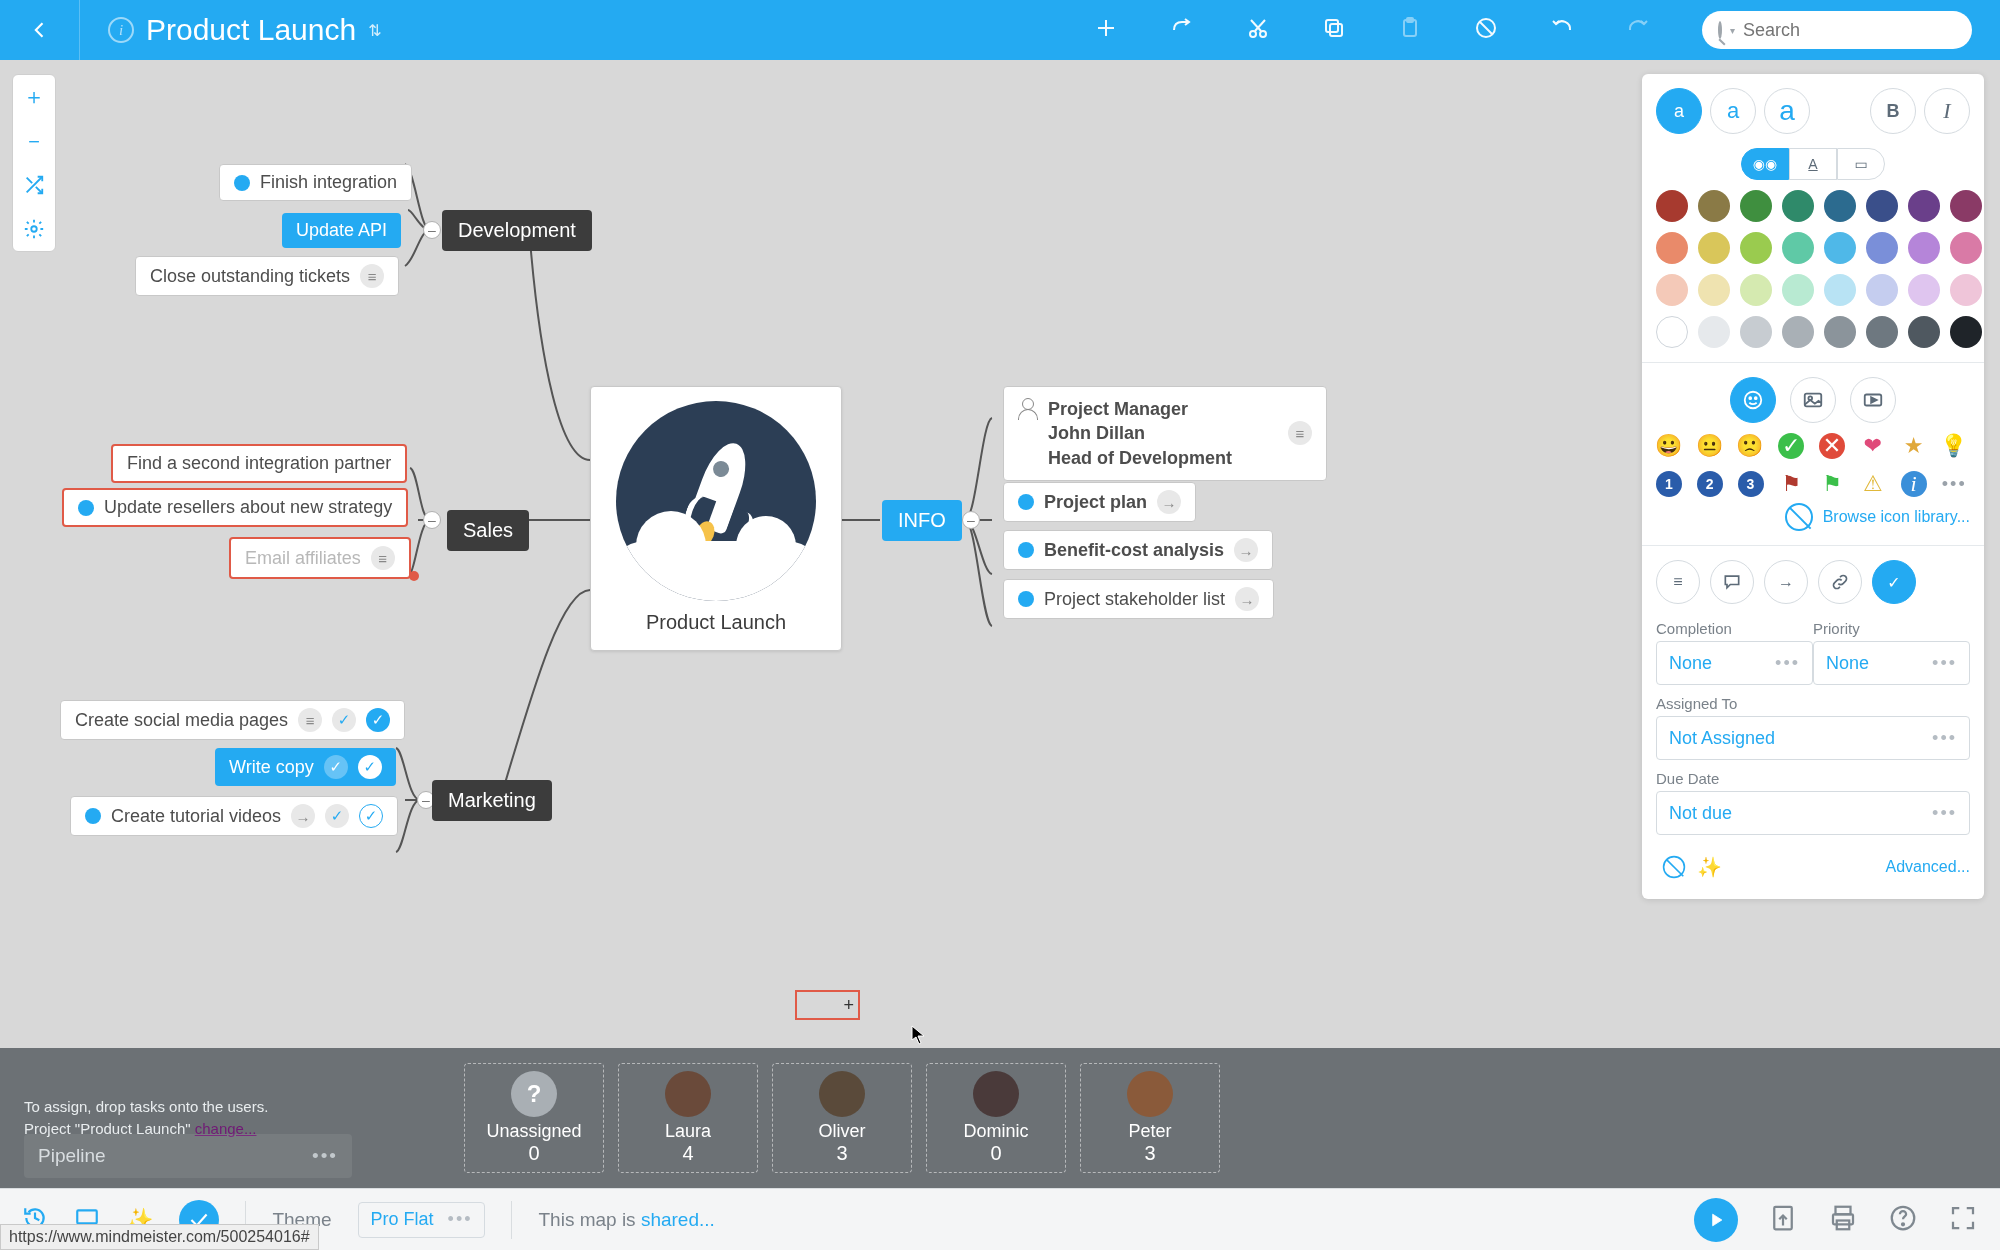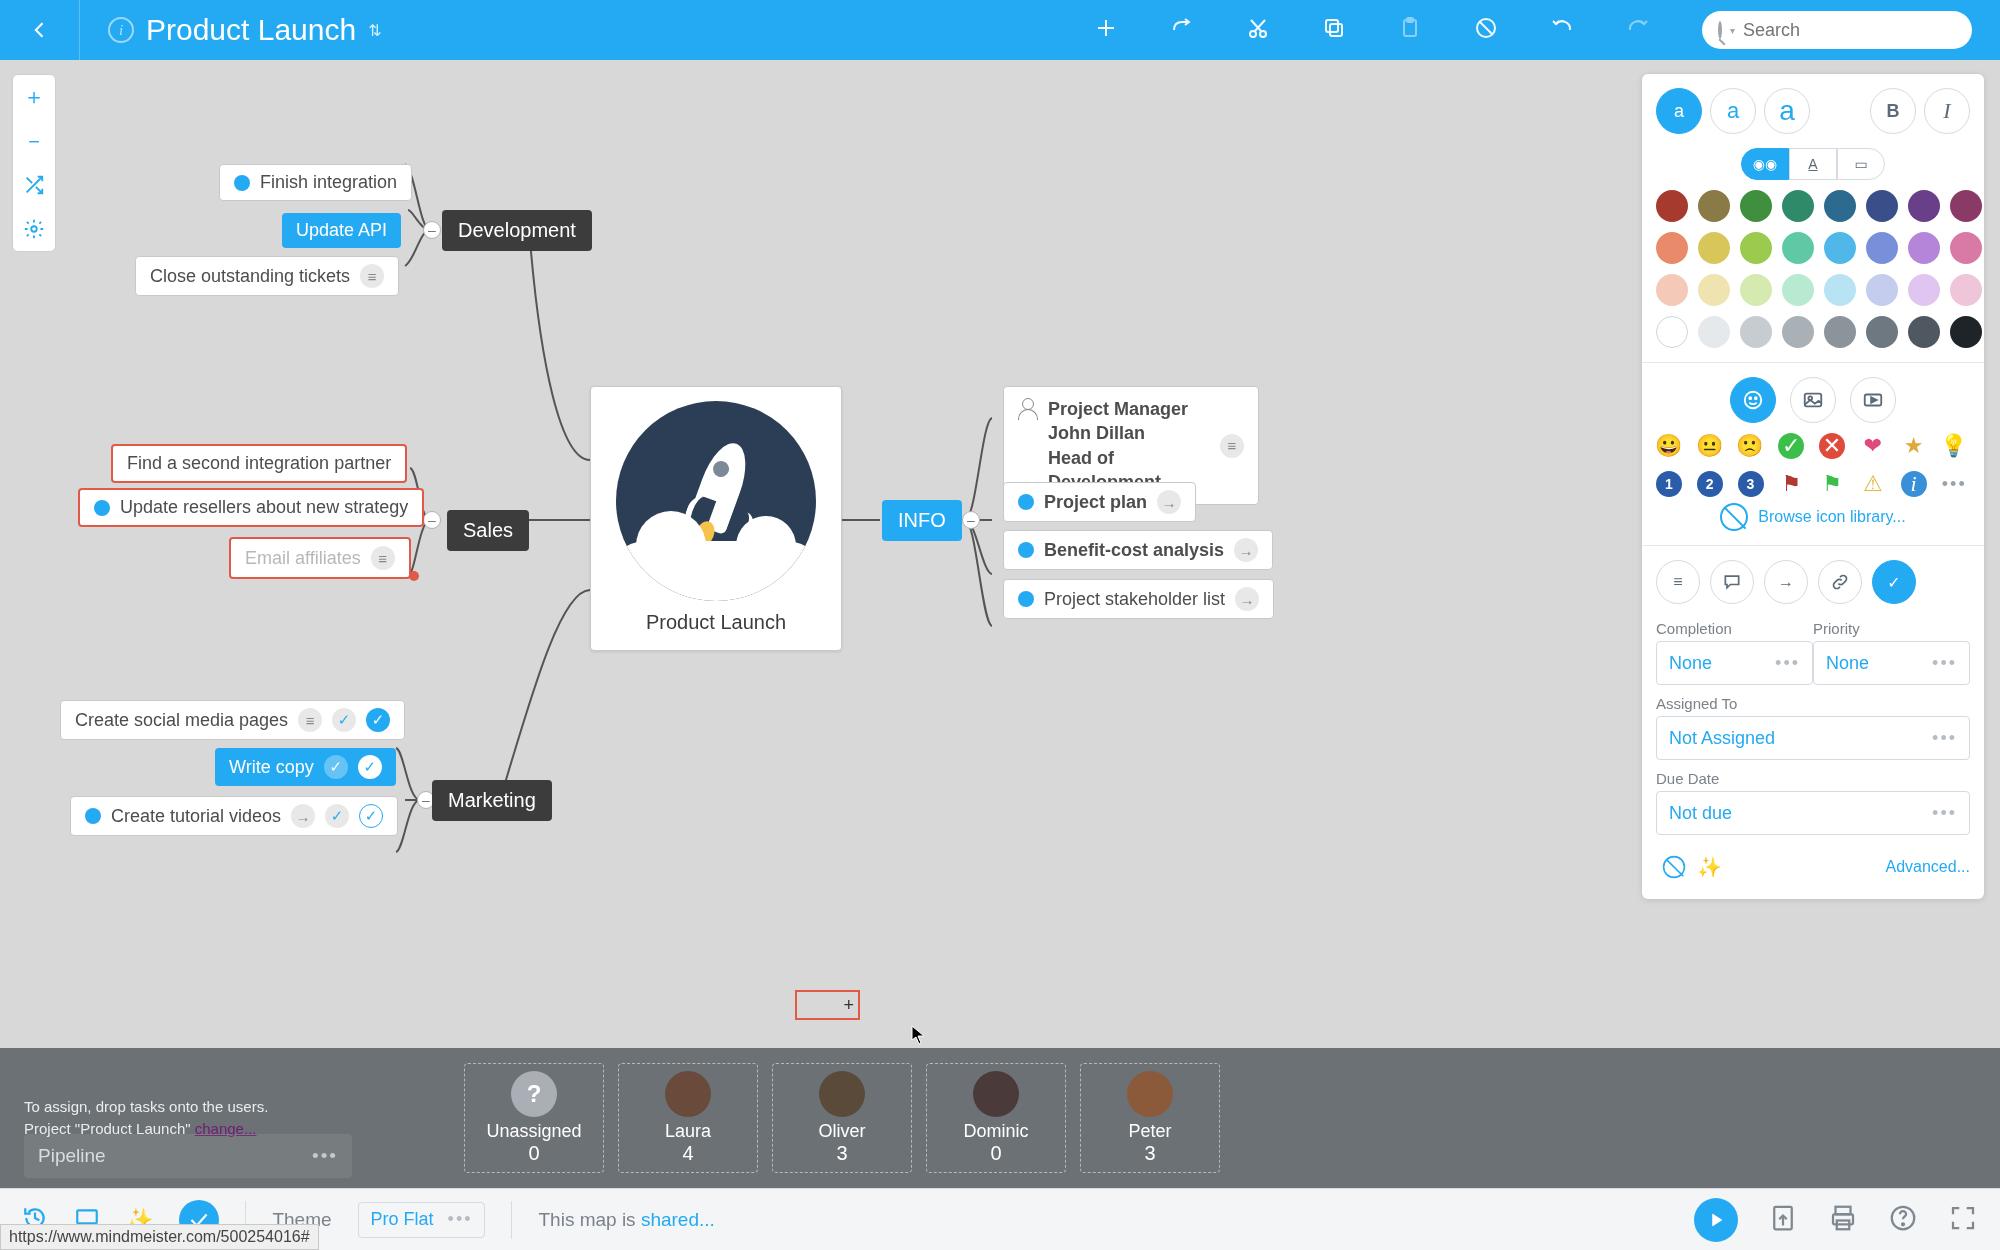--- a/index.html
+++ b/index.html
@@ -295,21 +295,21 @@
       <span class="label">Update API</span>
     </div>
   <div class="node" style="left:135px;top:196px">
       <span class="label">Close outstanding tickets</span>
       <span class="chip">≡</span>
     </div>
 
   <div class="node red" style="left:111px;top:384px">
       <span class="label">Find a second integration partner</span>
     </div>
-  <div class="node red" style="left:78px;top:428px">
+  <div class="node red" style="left:62px;top:428px">
       <span class="bullet"></span>
       <span class="label">Update resellers about new strategy</span>
     </div>
   <div class="node red faded" style="left:229px;top:477px">
       <span class="label">Email affiliates</span>
       <span class="chip">≡</span>
     </div>
   <div style="position:absolute;left:409px;top:511px;width:10px;height:10px;background:#e05a47;border-radius:50%"></div>
 
   <div class="node" style="left:60px;top:640px">
@@ -324,21 +324,21 @@
       <span class="chip check fill" style="background:#fff;color:#24aaf2">✓</span>
     </div>
   <div class="node" style="left:70px;top:736px">
       <span class="bullet"></span>
       <span class="label">Create tutorial videos</span>
       <span class="chip arrow">→</span>
       <span class="chip check">✓</span>
       <span class="chip check" style="color:#24aaf2;border:1.5px solid #24aaf2;background:#fff">✓</span>
     </div>
 
-  <div class="infonode" style="left:1003px;top:326px;width:256px">
+  <div class="infonode" style="left:1003px;top:326px;width:324px">
     <div class="line"><span class="person-ic"></span><span>Project Manager</span></div>
     <div class="line" style="padding-left:30px">John Dillan</div>
     <div class="line" style="padding-left:30px">Head of Development</div>
     <span class="chip ic">≡</span>
   </div>
   <div class="node" style="left:1003px;top:422px">
       <span class="bullet"></span>
       <span class="label" style="font-weight:600">Project plan</span>
       <span class="chip arrow">→</span>
     </div>
@@ -452,21 +452,21 @@
     <span class="e" style="color:#e0c23a">💡</span>
     <span class="e num">1</span>
     <span class="e num">2</span>
     <span class="e num">3</span>
     <span class="e" style="color:#b03a2f">⚑</span>
     <span class="e" style="color:#3bbf4a">⚑</span>
     <span class="e" style="color:#e0b83a">⚠</span>
     <span class="e" style="background:#3a8fd9;color:#fff;font-style:italic;font-family:Georgia">i</span>
     <span class="e dots">•••</span>
   </div>
-  <div class="row" style="justify-content:center;margin-top:6px">
+  <div class="row" style="justify-content:flex-end;margin-top:6px">
     <span class="none-ic"></span>
     <span class="link-right">Browse icon library...</span>
   </div>
 
   <div class="hr"></div>
 
   <div class="act-row">
     <div class="a">≡</div>
     <div class="a">
         <svg viewBox="0 0 24 24">

